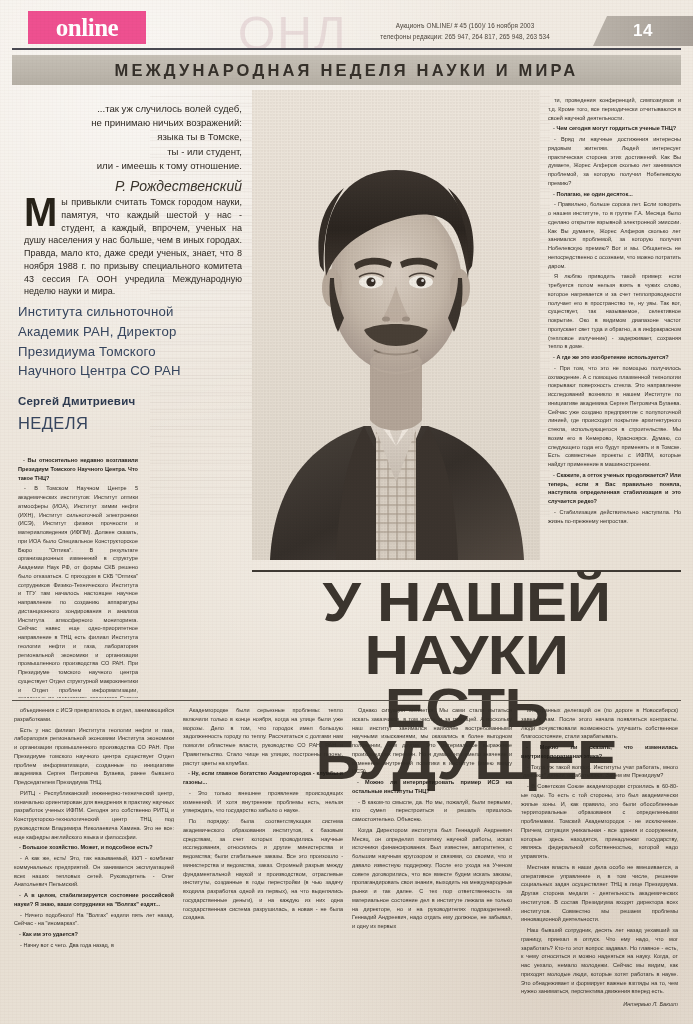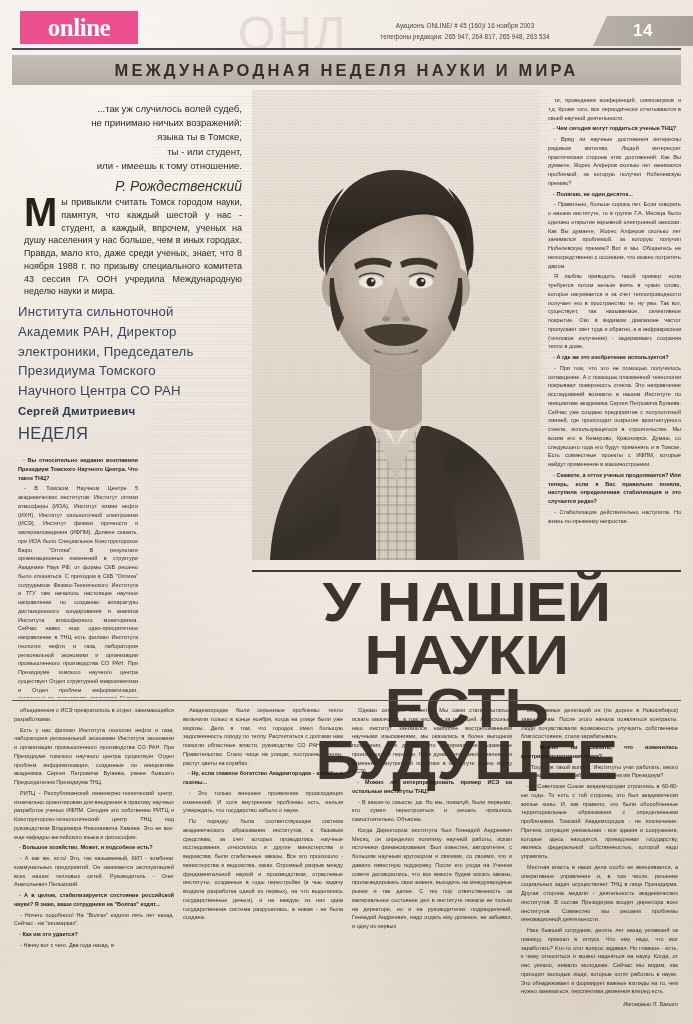--- a/index.html
+++ b/index.html
@@ -24,21 +24,21 @@
     position:absolute;inset:0;opacity:.30;mix-blend-mode:multiply;pointer-events:none;
     background-image:
       repeating-linear-gradient(0deg, rgba(150,130,110,.10) 0 1px, rgba(255,255,255,0) 1px 3px),
       repeating-linear-gradient(90deg, rgba(150,130,110,.07) 0 1px, rgba(255,255,255,0) 1px 4px);
   }
   .page{position:absolute;inset:0;}
 
   
   .masthead{position:absolute;left:0;top:0;width:693px;height:50px;}
   .logo-box{
-    position:absolute;left:20px;top:11px;width:118px;height:33px;
+    position:absolute;left:28px;top:11px;width:118px;height:33px;
     background:#ee5090;display:flex;align-items:center;justify-content:center;
   }
   .logo-box span{
     color:#fff;font-weight:bold;font-size:25px;letter-spacing:-.5px;
     font-family:"Liberation Serif", serif;line-height:1;
   }
   .section-title{
     position:absolute;left:140px;top:8px;
     font-size:33px;font-weight:normal;letter-spacing:.5px;
     color:#3a342c;font-family:"Liberation Sans", sans-serif;
@@ -89,21 +89,21 @@
     margin:1px 4px 0 0;font-family:"Liberation Sans", sans-serif;color:#272219;
   }
 
   
   .creds{
     position:absolute;left:18px;top:302px;width:232px;
     font-size:13.2px;line-height:1.5;color:#36455e;
     font-family:"Liberation Sans", sans-serif;letter-spacing:.2px;
   }
   .creds .firstname{
-    display:block;margin-top:2px;font-size:11.5px;font-weight:bold;color:#2d3a50;
+    display:block;margin-top:12px;font-size:11.5px;font-weight:bold;color:#2d3a50;
   }
   .creds .lastname{
     display:block;margin-top:1px;font-size:16.5px;color:#36455e;letter-spacing:.4px;
   }
 
   
   .photo{
     position:absolute;left:252px;top:90px;width:288px;height:470px;
     overflow:hidden;
   }
@@ -189,21 +189,20 @@
     <div class="attrib">Р. Рождественский</div>
   </div>
 
   <div class="intro">
     <span class="dropcap">М</span><span>ы привыкли считать Томск городом науки, памятуя, что каждый шестой у нас - студент, а каждый, впрочем, ученых на душу населения у нас больше, чем в иных городах. Правда, мало кто, даже среди ученых, знает, что 8 ноября 1988 г. по призыву специального комитета 43 сессия ГА ООН учредила Международную неделю науки и мира.</span>
   </div>
 
   <div class="creds">
     <div>Института сильноточной</div>
     <div>Академик РАН, Директор</div>
-    <div>электроники, Председатель</div>
     <div>Президиума Томского</div>
     <div>Научного Центра СО РАН</div>
     <span class="firstname">Сергей Дмитриевич</span>
     <span class="lastname">НЕДЕЛЯ</span>
   </div>
 
   <div class="showthrough"></div>
 
   <div class="photo">
     <svg viewBox="0 0 288 470" preserveAspectRatio="xMidYMid slice" aria-hidden="true">

